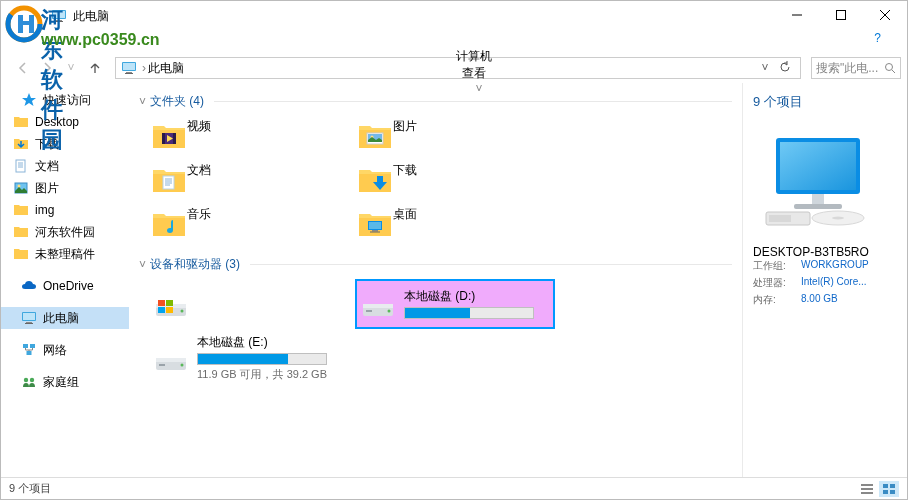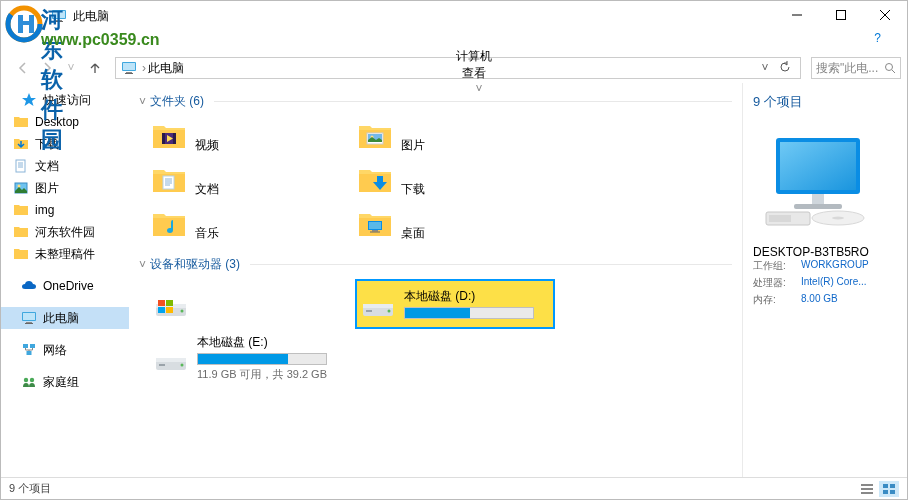--- a/index.html
+++ b/index.html
@@ -48,27 +48,27 @@
 .sb-lbl { font-size:12px; white-space:nowrap; }
 .sb-sep { height:10px; }
 
 
 .main { flex:1; padding:6px 10px; overflow:auto; }
 .sect-hdr { display:flex; align-items:center; color:#165a9e; font-size:12px; margin:4px 0 6px 0; }
 .sect-hdr .caret { margin-right:4px; color:#888; }
 .sect-hdr .line { flex:1; height:1px; background:#e8e8e8; margin-left:10px; }
 
 .folder-grid { display:grid; grid-template-columns:200px 200px; gap:4px 6px; margin-left:10px; margin-bottom:12px; }
-.fitem { display:flex; align-items:flex-end; gap:8px; height:40px; padding:2px; }
+.fitem { display:flex; align-items:flex-start; height:40px; padding:2px; }
 .fitem .fic { width:36px; height:36px; position:relative; }
 .fitem .flbl { font-size:12px; }
 
 .drive-grid { display:grid; grid-template-columns:200px 200px; gap:4px 6px; margin-left:10px; }
 .drive { display:flex; align-items:center; gap:8px; height:50px; padding:3px; border:1px solid transparent; }
-.drive.sel { border:2px solid #0098ff; background:#fde047; }
+.drive.sel { border:2px solid #0098ff; background:#f0abfc; }
 .drive .dic { width:36px; height:36px; position:relative; }
 .drive-info { flex:1; }
 .drive-name { font-size:12px; margin-bottom:2px; }
 .drive-bar { width:130px; height:12px; border:1px solid #bfbfbf; background:#eaeaea; position:relative; margin-bottom:2px; }
 .drive-bar .fill { height:100%; background:#0099e6; }
 .drive-sub { font-size:11px; color:#6b6b6b; }
 
 
 .details { width:165px; border-left:1px solid #eaeaea; padding:10px 10px; }
 .d-count { color:#165a9e; font-size:13px; margin-bottom:14px; }
@@ -274,21 +274,21 @@
           <path d="M2 13 Q2 9 5 9 Q8 9 8 13 Z" fill="#3d8a47"></path>
           <path d="M8 13 Q8 9 11 9 Q14 9 14 13 Z" fill="#3d8a47"></path>
         </svg>
         <span class="sb-lbl">家庭组</span>
       </div>
   </div>
 
   <div class="main">
     <div class="sect-hdr">
         <span class="caret">˅</span>
-        <span>文件夹 (6)</span>
+        <span>文件夹 (4)</span>
         <span class="line"></span>
       </div>
     <div class="folder-grid">
       <div class="fitem">
           <div class="fic"><svg class="folder-svg" viewBox="0 0 36 36">
               <path d="M2 8 L13 8 L15 10 L34 10 L34 30 L2 30 Z" fill="#ffd766"></path>
               <path d="M2 12 L34 12 L34 30 L2 30 Z" fill="#ffcb4f"></path>
               <rect x="11" y="15" width="14" height="11" fill="#4a2a7a"></rect>
               <rect x="11" y="15" width="3" height="11" fill="#2a1a4a"></rect>
               <rect x="22" y="15" width="3" height="11" fill="#2a1a4a"></rect>

